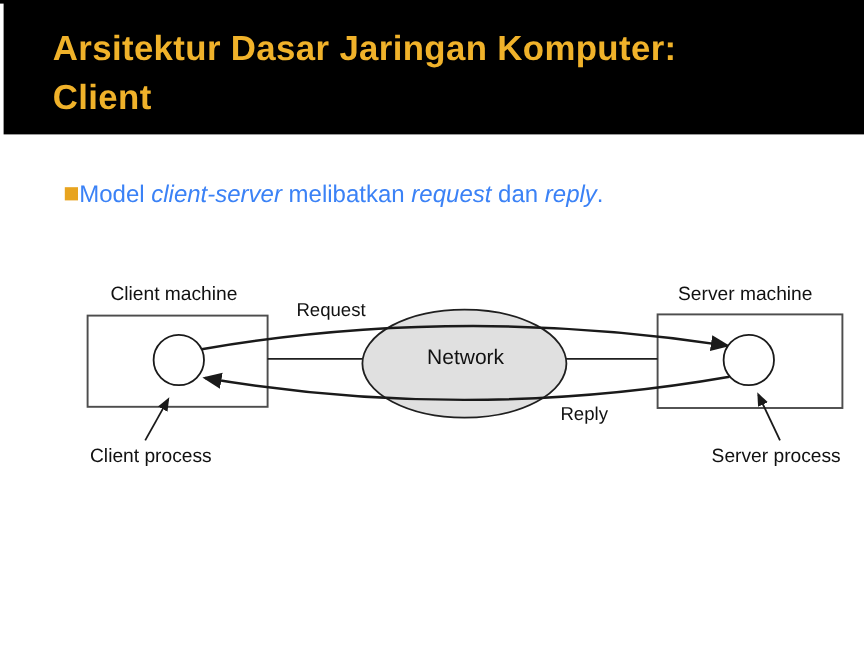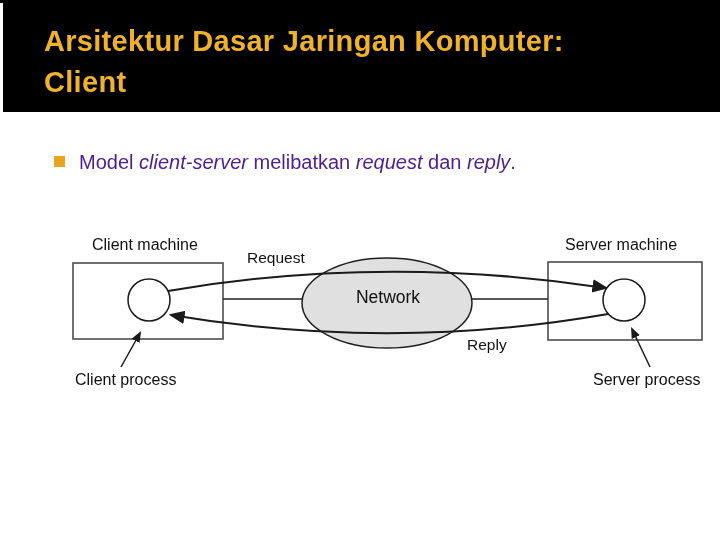--- a/index.html
+++ b/index.html
@@ -49,24 +49,24 @@
   }
 
   .bullet-square {
     width: 11px; height: 11px;
     margin-top: 7px;
     background: #E8A41F;
     flex: 0 0 auto;
   }
 
   .bullet-text {
-    margin-left: 14px;
+    margin-left: 1px;
     font-size: 20px;
     line-height: 26px;
-    color: #4c1d95;
+    color: #3b82f6;
   }
   .bullet-text .it { font-style: italic; }
 
   .diagram-svg {
     position: absolute;
     left: 0; top: 0;
     width: 720px; height: 540px;
   }
 
   .diag-label {

